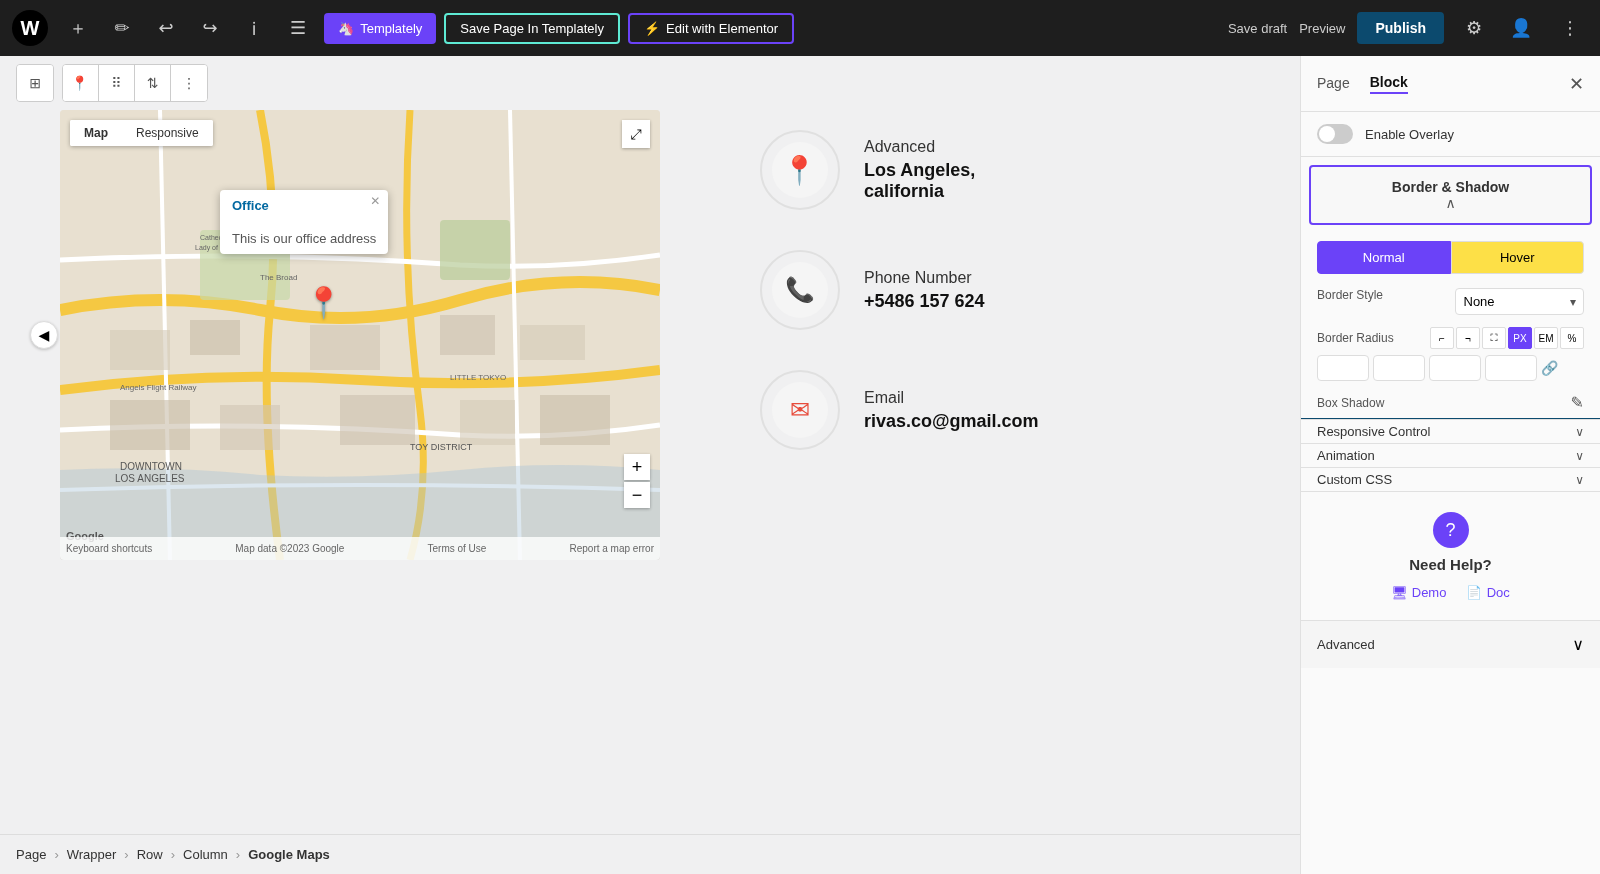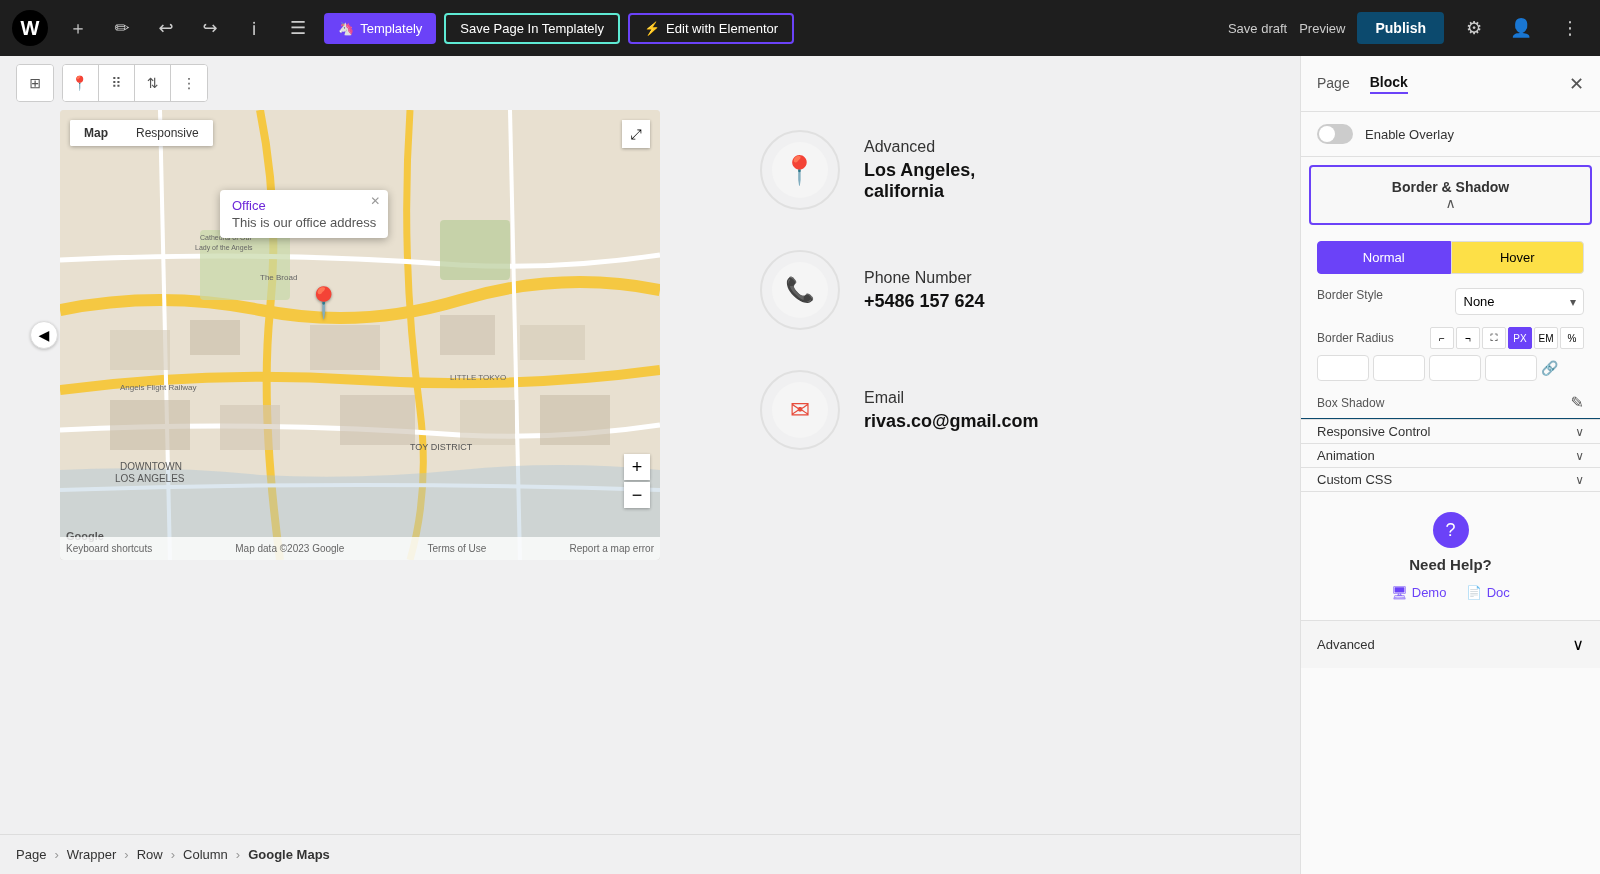--- a/index.html
+++ b/index.html
@@ -159,21 +159,21 @@
     .map-popup {
       position: absolute;
       top: 80px; left: 160px;
       background: white;
       border-radius: 4px;
       box-shadow: 0 2px 8px rgba(0,0,0,0.3);
       padding: 8px 12px;
       min-width: 160px;
       font-size: 13px;
     }
-    .map-popup-title { color: #6d28d9; font-weight: 400; margin-bottom: 2px; }
+    .map-popup-title { color: #0369a1; font-weight: 700; margin-bottom: 18px; }
     .map-popup-text { color: #555; }
     .map-close {
       position: absolute;
       top: 4px; right: 8px;
       color: #999; cursor: pointer; font-size: 12px;
     }
     .map-pin {
       position: absolute;
       top: 175px; left: 245px;
       font-size: 30px;

